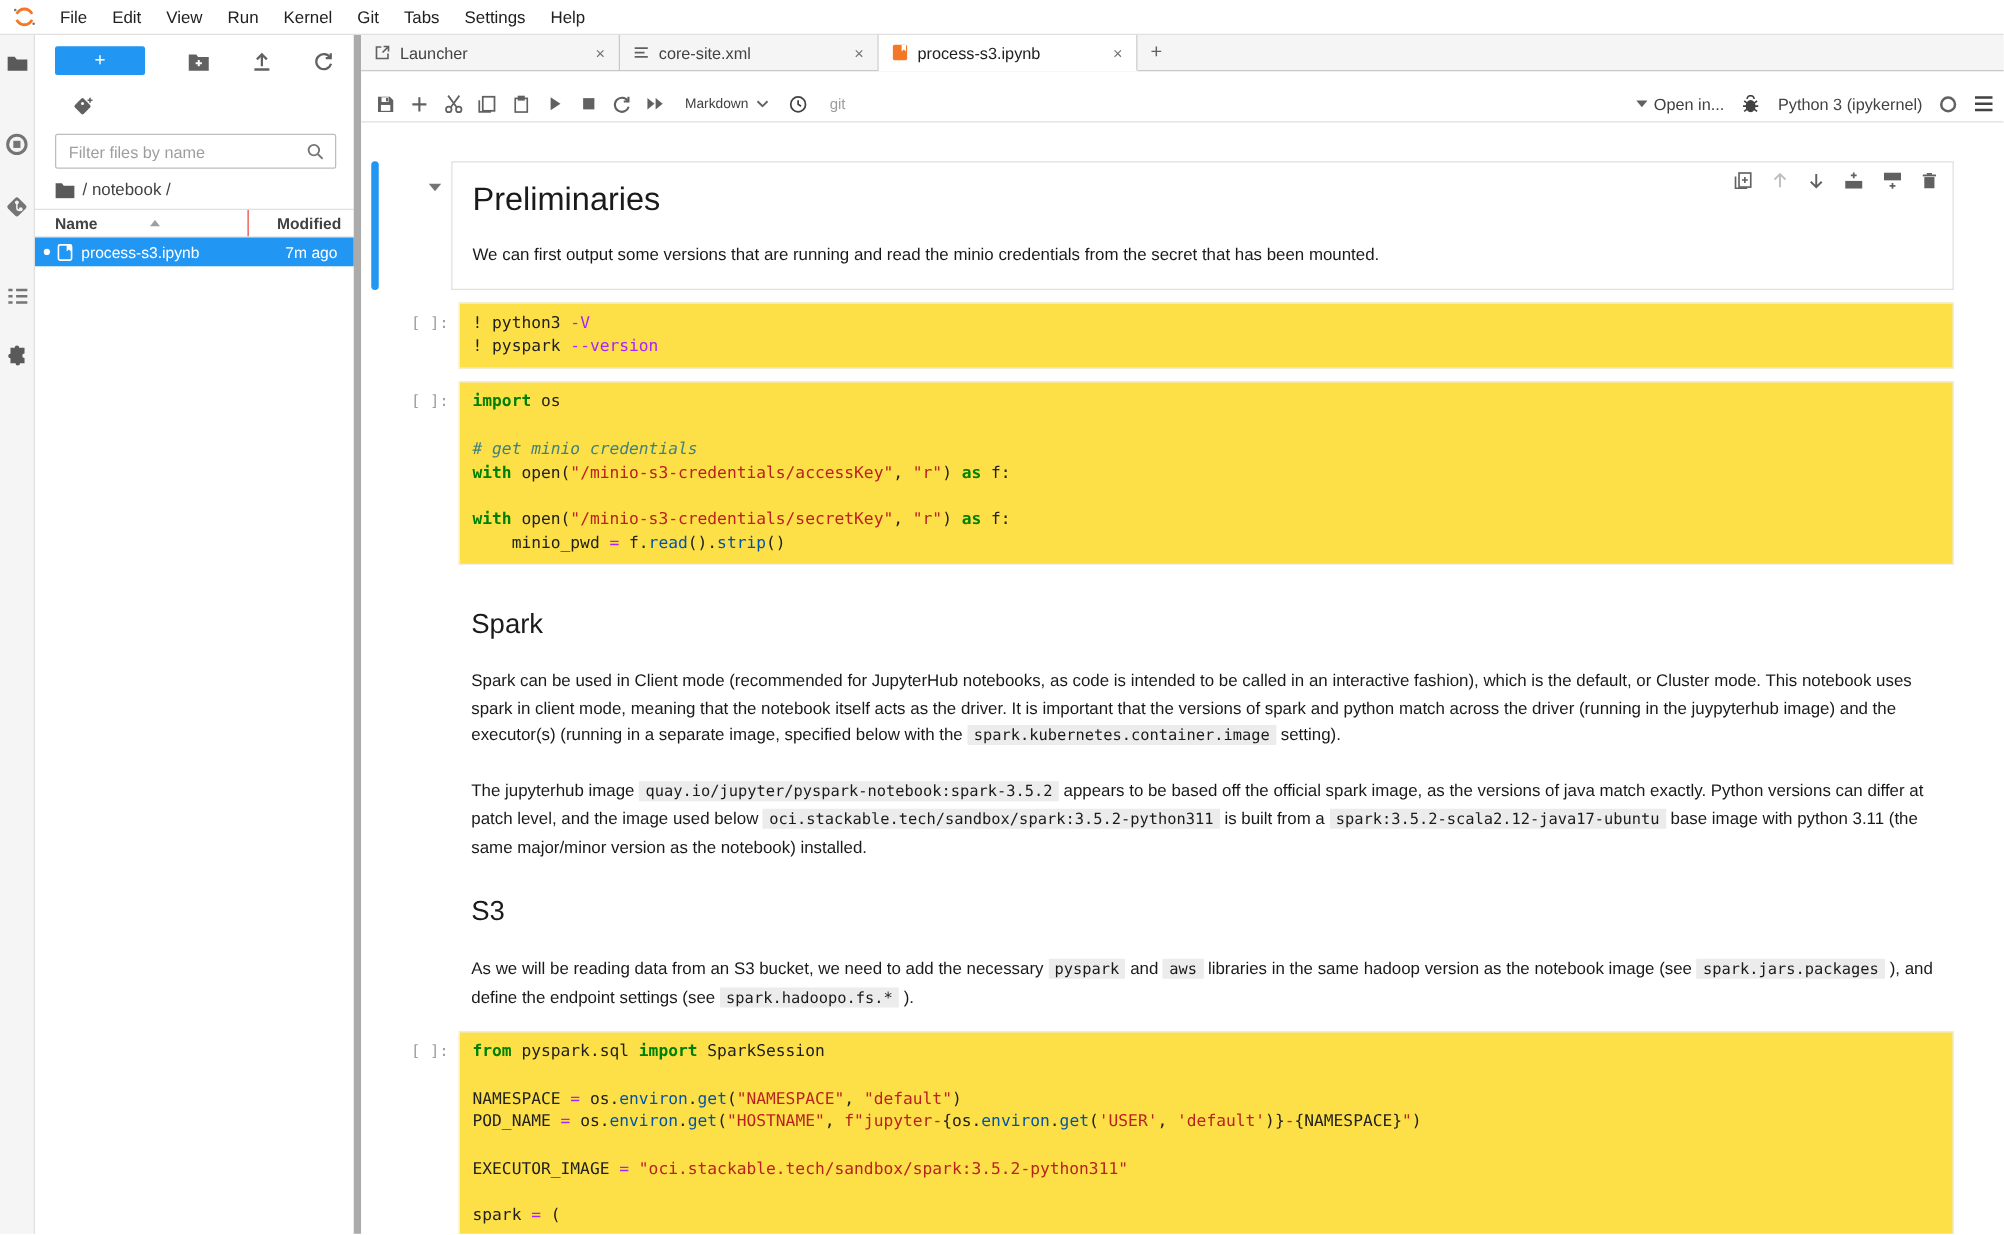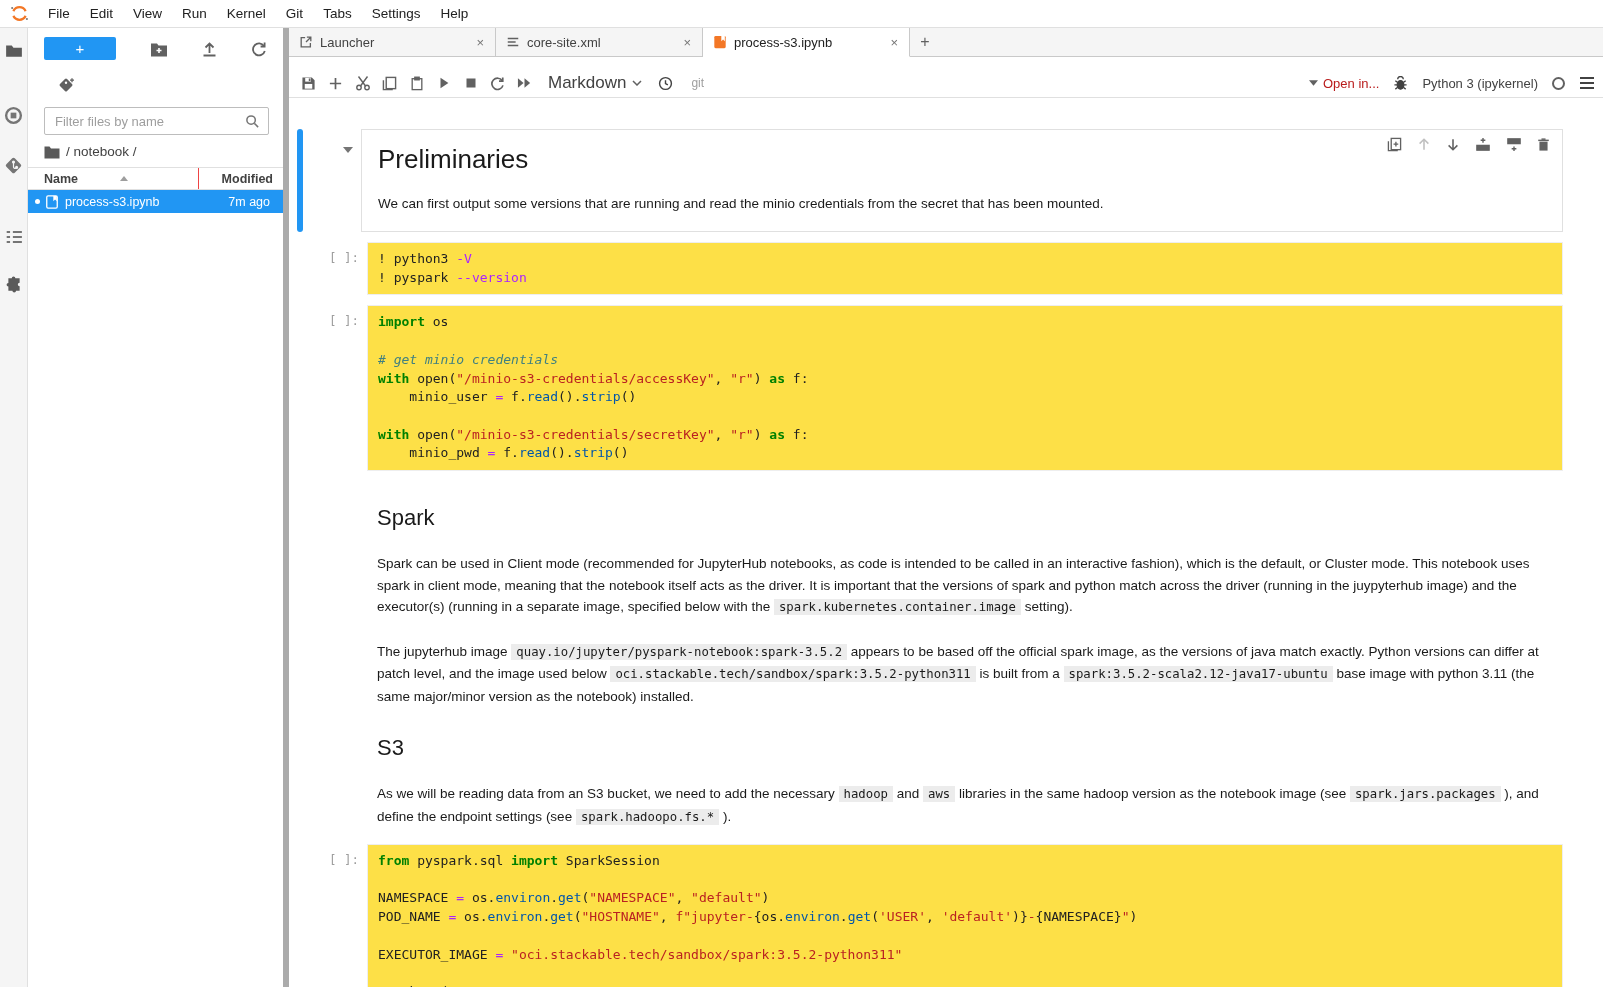--- a/index.html
+++ b/index.html
@@ -52,24 +52,24 @@
   .tabbar { height:29px; background:#f5f5f5; display:flex; border-bottom:1px solid #c9c9c9; }
   .tab { width:207px; display:flex; align-items:center; gap:7px; padding:0 8px 0 10px; border-right:1px solid #c9c9c9; font-size:13px; color:#424242; cursor:pointer; }
   .tab.active { background:#fff; border-bottom:1px solid #fff; margin-bottom:-1px; color:#212121; }
   .tab .tlabel { flex:1; white-space:nowrap; overflow:hidden; }
   .tab .closex { color:#757575; font-size:13px; padding:0 3px; }
   .tab-add { width:30px; display:flex; align-items:center; justify-content:center; color:#616161; font-size:16px; cursor:pointer; }
 
   
   .nbtoolbar { height:29px; display:flex; align-items:center; border-bottom:1px solid #e0e0e0; background:#fff; padding:0 8px 0 6px; }
   .tbtn { width:27px; height:24px; display:flex; align-items:center; justify-content:center; cursor:pointer; }
-  .celltype { display:flex; align-items:center; gap:6px; margin-left:10px; font-size:17px; color:#424242; cursor:pointer; }
+  .celltype { display:flex; align-items:center; gap:6px; margin-left:10px; font-size:11px; color:#424242; cursor:pointer; }
   .gitlabel { color:#9e9e9e; font-size:12px; margin-left:12px; }
   .tb-right { margin-left:auto; display:flex; align-items:center; gap:14px; color:#424242; }
-  .openin { display:flex; align-items:center; gap:5px; font-size:13px; color:#b91c1c; cursor:pointer; }
+  .openin { display:flex; align-items:center; gap:5px; font-size:13px; color:#404040; cursor:pointer; }
   .kernelname { font-size:13px; cursor:pointer; }
   .kstatus { width:13px; height:13px; border:2px solid #616161; border-radius:50%; cursor:pointer; }
 
   
   .nbcontent { flex:1; overflow:hidden; padding-top:19px; position:relative; }
   .cellrow { display:flex; padding-left:8px; margin-bottom:10px; }
   .selbar { width:6px; border-radius:3px; background:#2196f3; margin-right:0; }
   .gutter { width:58px; position:relative; }
   .collapser { position:absolute; top:18px; right:8px; width:0; height:0; border-left:5px solid transparent; border-right:5px solid transparent; border-top:6px solid #757575; }
   .promptcol { width:64px; text-align:right; padding:8px 8px 0 0; font-family:"DejaVu Sans Mono",monospace; font-size:12.5px; color:#9e9e9e; white-space:nowrap; }
@@ -404,21 +404,20 @@
       </div>
 
       <div class="cellrow">
         <div style="width:6px"></div>
         <div class="promptcol">[ ]:</div>
         <div class="codebox">
             <div class="cl"><span class="tk-kw">import</span><span class="tk-txt"> os</span></div>
             <div class="cl">&nbsp;</div>
             <div class="cl"><span class="tk-com"># get minio credentials</span></div>
             <div class="cl"><span class="tk-kw">with</span><span class="tk-txt"> open(</span><span class="tk-str">"/minio-s3-credentials/accessKey"</span><span class="tk-txt">, </span><span class="tk-str">"r"</span><span class="tk-txt">) </span><span class="tk-kw">as</span><span class="tk-txt"> f:</span></div>
-            <div class="cl"><span class="tk-txt">    minio_user </span><span class="tk-op">=</span><span class="tk-txt"> f.</span><span class="tk-fn">read</span><span class="tk-txt">().</span><span class="tk-fn">strip</span><span class="tk-txt">()</span></div>
             <div class="cl">&nbsp;</div>
             <div class="cl"><span class="tk-kw">with</span><span class="tk-txt"> open(</span><span class="tk-str">"/minio-s3-credentials/secretKey"</span><span class="tk-txt">, </span><span class="tk-str">"r"</span><span class="tk-txt">) </span><span class="tk-kw">as</span><span class="tk-txt"> f:</span></div>
             <div class="cl"><span class="tk-txt">    minio_pwd </span><span class="tk-op">=</span><span class="tk-txt"> f.</span><span class="tk-fn">read</span><span class="tk-txt">().</span><span class="tk-fn">strip</span><span class="tk-txt">()</span></div>
           </div>
       </div>
 
       <div class="cellrow" style="margin-bottom:4px">
         <div style="width:6px"></div>
         <div style="width:64px"></div>
         <div class="mdrendered">
@@ -426,21 +425,21 @@
           <p>Spark can be used in Client mode (recommended for JupyterHub notebooks, as code is intended to be called in an interactive fashion), which is the default, or Cluster mode. This notebook uses spark in client mode, meaning that the notebook itself acts as the driver. It is important that the versions of spark and python match across the driver (running in the juypyterhub image) and the executor(s) (running in a separate image, specified below with the <code class="ic">spark.kubernetes.container.image</code> setting).</p>
           <p>The jupyterhub image <code class="ic">quay.io/jupyter/pyspark-notebook:spark-3.5.2</code> appears to be based off the official spark image, as the versions of java match exactly. Python versions can differ at patch level, and the image used below <code class="ic">oci.stackable.tech/sandbox/spark:3.5.2-python311</code> is built from a <code class="ic">spark:3.5.2-scala2.12-java17-ubuntu</code> base image with python 3.11 (the same major/minor version as the notebook) installed.</p>
         </div>
       </div>
 
       <div class="cellrow" style="margin-bottom:16px">
         <div style="width:6px"></div>
         <div style="width:64px"></div>
         <div class="mdrendered">
           <h2>S3</h2>
-          <p>As we will be reading data from an S3 bucket, we need to add the necessary <code class="ic">hadoop</code> and <code class="ic">aws</code> libraries in the same hadoop version as the notebook image (see <code class="ic">spark.jars.packages</code> ), and define the endpoint settings (see <code class="ic">spark.hadoopo.fs.*</code> ).</p>
+          <p>As we will be reading data from an S3 bucket, we need to add the necessary <code class="ic">pyspark</code> and <code class="ic">aws</code> libraries in the same hadoop version as the notebook image (see <code class="ic">spark.jars.packages</code> ), and define the endpoint settings (see <code class="ic">spark.hadoopo.fs.*</code> ).</p>
         </div>
       </div>
 
       <div class="cellrow">
         <div style="width:6px"></div>
         <div class="promptcol">[ ]:</div>
         <div class="codebox">
             <div class="cl"><span class="tk-kw">from</span><span class="tk-txt"> pyspark.sql </span><span class="tk-kw">import</span><span class="tk-txt"> SparkSession</span></div>
             <div class="cl">&nbsp;</div>
             <div class="cl"><span class="tk-txt">NAMESPACE </span><span class="tk-op">=</span><span class="tk-txt"> os.</span><span class="tk-fn">environ</span><span class="tk-txt">.</span><span class="tk-fn">get</span><span class="tk-txt">(</span><span class="tk-str">"NAMESPACE"</span><span class="tk-txt">, </span><span class="tk-str">"default"</span><span class="tk-txt">)</span></div>

